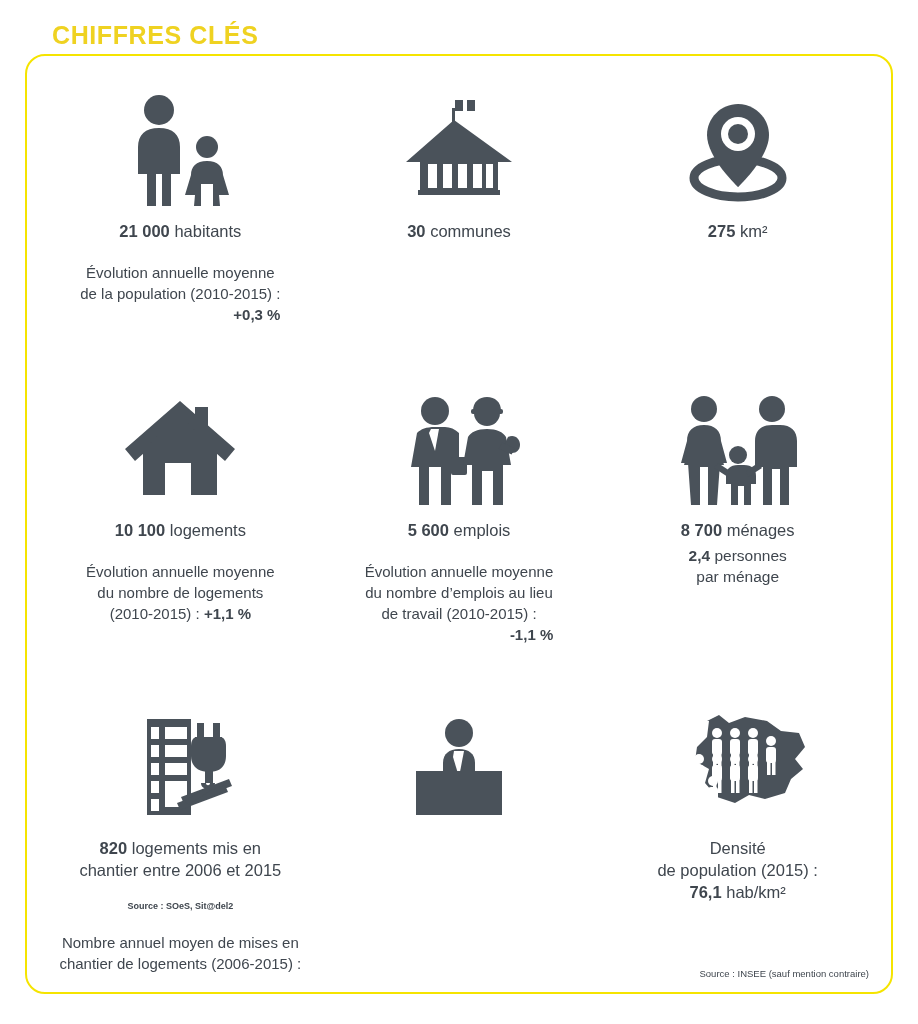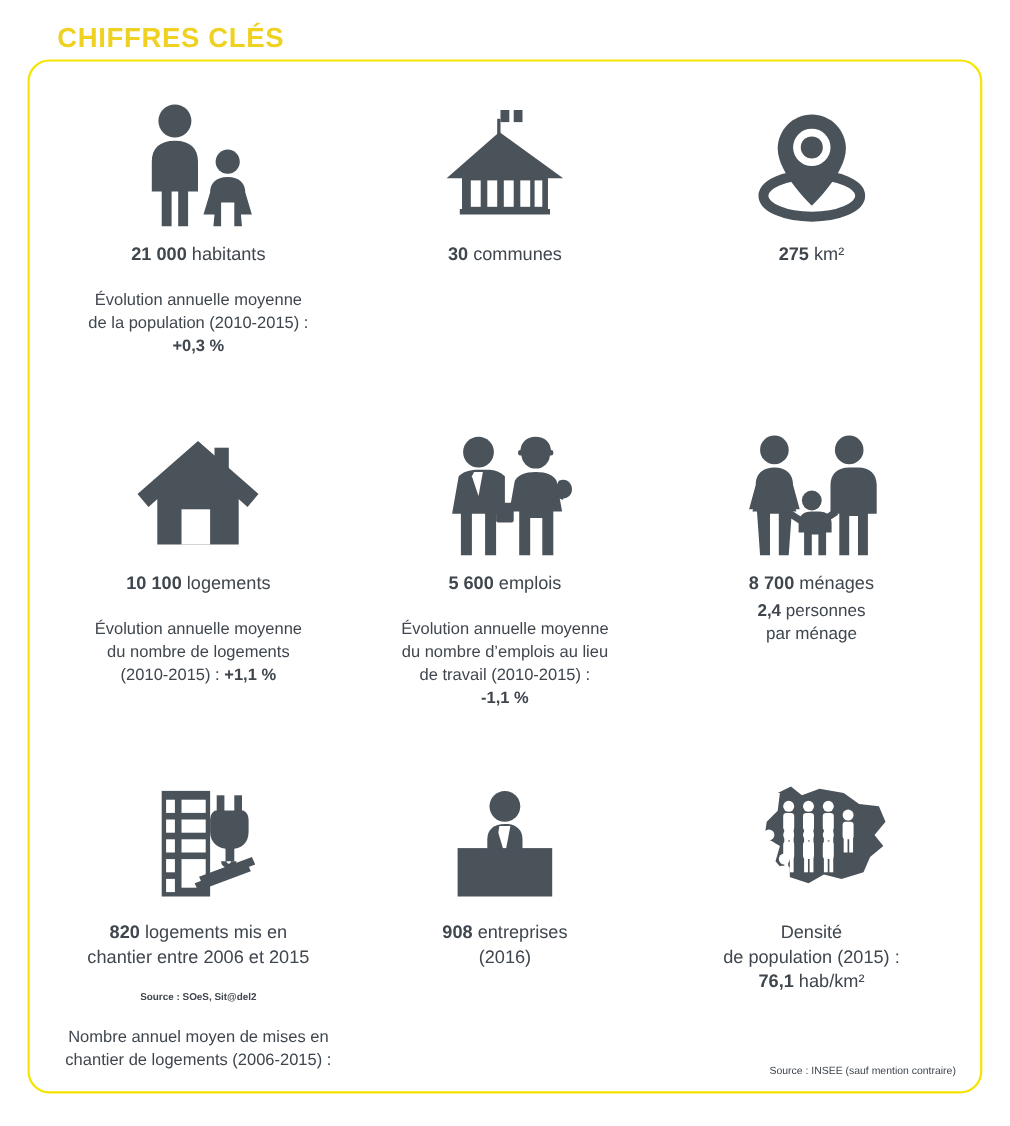--- a/index.html
+++ b/index.html
@@ -87,21 +87,21 @@
     color: #3f464e;
     margin-bottom: 0;
   }
   .stat-head .b { font-weight: bold; }
   .stat-note {
     font-size: 15px;
     line-height: 21px;
     color: #3f464e;
     margin-top: 20px;
   }
-  .stat-note .b { font-weight: bold; }
+  .stat-note .b { font-weight: bold; text-align: right; }
   .stat-sub {
     font-size: 15.5px;
     line-height: 21px;
     color: #3f464e;
     margin-top: 4px;
   }
   .stat-sub .b { font-weight: bold; }
   .micro-source {
     font-size: 9px;
     line-height: 12px;
@@ -333,27 +333,20 @@
           <div class="icon-box">
             <svg width="118" height="112" viewBox="0 0 118 112" aria-hidden="true">
               <g fill="#4a525a">
                 <circle cx="59" cy="22" r="14"></circle>
                 <path d="M59 38c-10 0-16 5-16 14v22h32V52c0-9-6-14-16-14z"></path>
                 <path d="M54 40h10l-5 26-6-20 1-6z" fill="#ffffff"></path>
                 <rect x="16" y="60" width="86" height="44"></rect>
               </g>
             </svg>
           </div>
-          <div class="stat-head">
-            <div>
-              <span class="b">908</span>
-              <span>entreprises</span>
-            </div>
-            <div>(2016)</div>
-          </div>
         </div>
 
         <div class="cell">
           <div class="icon-box">
             <svg width="138" height="112" viewBox="0 0 138 112" aria-hidden="true">
               <path d="M38 10l12-6 10 8 16-6 22 4 14 10 18 2 6 14-10 12 8 10-12 10-6 14-20 6-16-4-14 8-18-6-12-14 4-14-14-8 2-14 10-10 2-16z" fill="#4a525a"></path>
               <g fill="#ffffff">
                 <g>
                   <circle cx="48" cy="22" r="5"></circle>
                     <rect x="43" y="28" width="10" height="16" rx="3"></rect>

